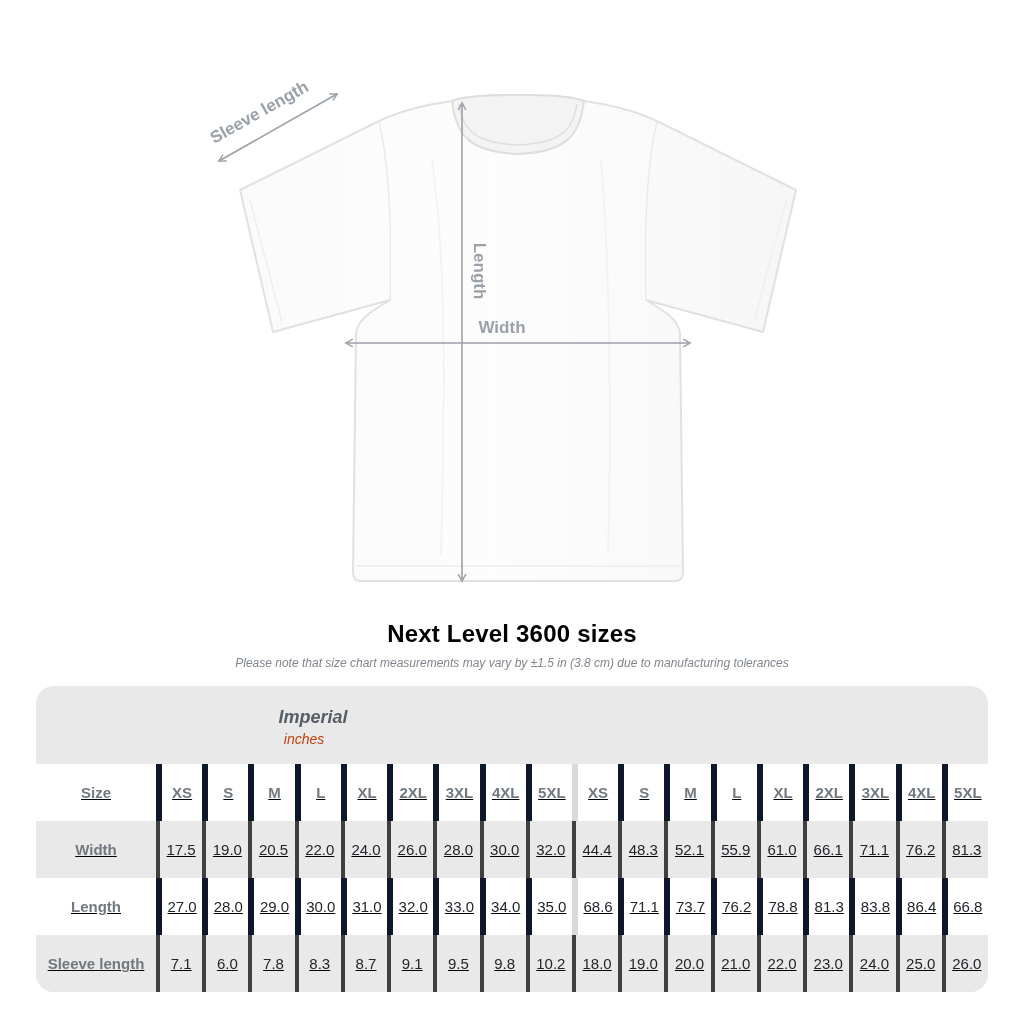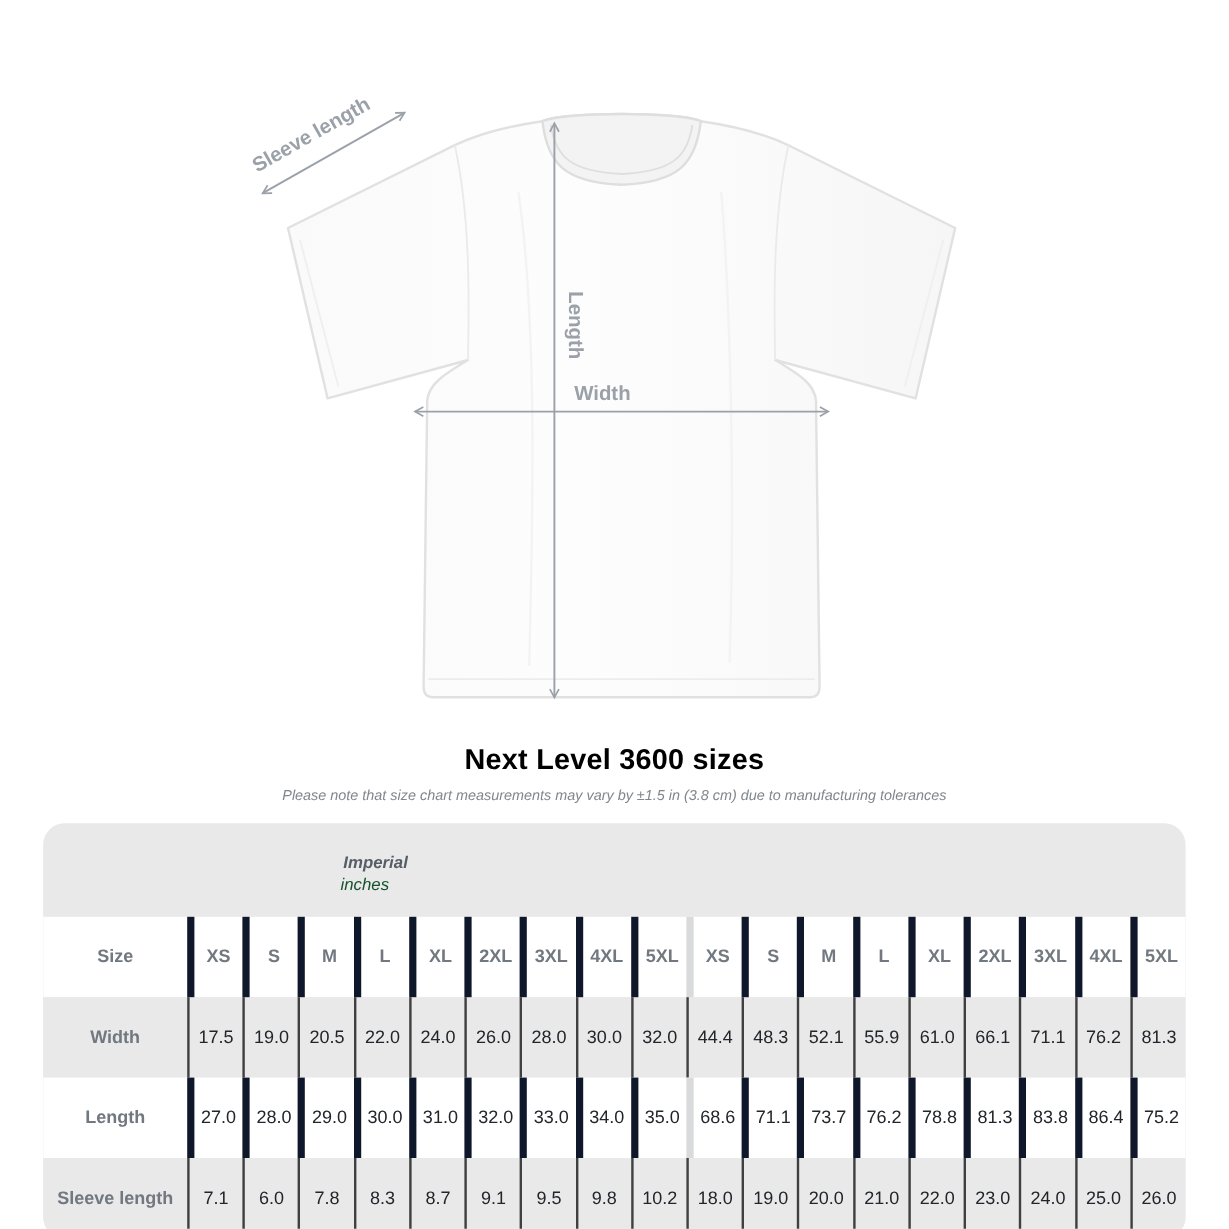--- a/index.html
+++ b/index.html
@@ -16,29 +16,29 @@
 
   .size-table { width: 952px; margin: 13px auto 0; background: #e9e9e9; border-radius: 18px;
     overflow: hidden; }
   .grid-row { display: grid; grid-template-columns: 120px repeat(18, 1fr); }
 
   .unit-row { height: 78px; }
   .unit-cell { display: flex; flex-direction: column; align-items: center; justify-content: center;
     gap: 3px; padding-top: 4px; }
   .unit-cell.imperial { grid-column: 1 / span 10; }
   .unit-cell.metric   { grid-column: 11 / span 9; }
-  .unit-label { font-size: 14px; font-weight: bold; font-style: italic; color: #565d65; margin-left: 18px; }
-  .unit-sublabel { font-size: 14px; font-style: italic; color: #14532d; }
+  .unit-label { font-size: 18px; font-weight: bold; font-style: italic; color: #565d65; margin-left: 18px; }
+  .unit-sublabel { font-size: 14px; font-style: italic; color: #c2410c; }
 
-  .row { height: 67px; }
+  .row { height: 57px; text-decoration: underline; }
   .row.white { background: #ffffff; }
   .row.gray  { background: #e9e9e9; }
   .cell { display: flex; align-items: center; justify-content: center; font-size: 15px; }
   .row.white .cell + .cell { border-left: 6px solid #0f172a; }
-  .row.gray  .cell + .cell { border-left: 2px solid #404040; }
+  .row.gray  .cell + .cell { border-left: 4px solid #404040; }
   .row.white .cell.boundary { border-left-color: #d9dadb; }
   .cell.head { font-weight: bold; color: #71787f; }
   .cell.val  { color: #22262b; }
 </style>
 </head>
 <body>
 
 <div class="diagram-wrap">
   <svg width="1024" height="612" viewBox="0 0 1024 612">
     <defs>
@@ -154,21 +154,21 @@
         <div class="cell val">34.0</div>
         <div class="cell val">35.0</div>
         <div class="cell val boundary">68.6</div>
         <div class="cell val">71.1</div>
         <div class="cell val">73.7</div>
         <div class="cell val">76.2</div>
         <div class="cell val">78.8</div>
         <div class="cell val">81.3</div>
         <div class="cell val">83.8</div>
         <div class="cell val">86.4</div>
-        <div class="cell val">75.2</div>
+        <div class="cell val">66.8</div>
       </div>
       <div class="grid-row row gray">
         <div class="cell head">Sleeve length</div>
         <div class="cell val">7.1</div>
         <div class="cell val">6.0</div>
         <div class="cell val">7.8</div>
         <div class="cell val">8.3</div>
         <div class="cell val">8.7</div>
         <div class="cell val">9.1</div>
         <div class="cell val">9.5</div>

